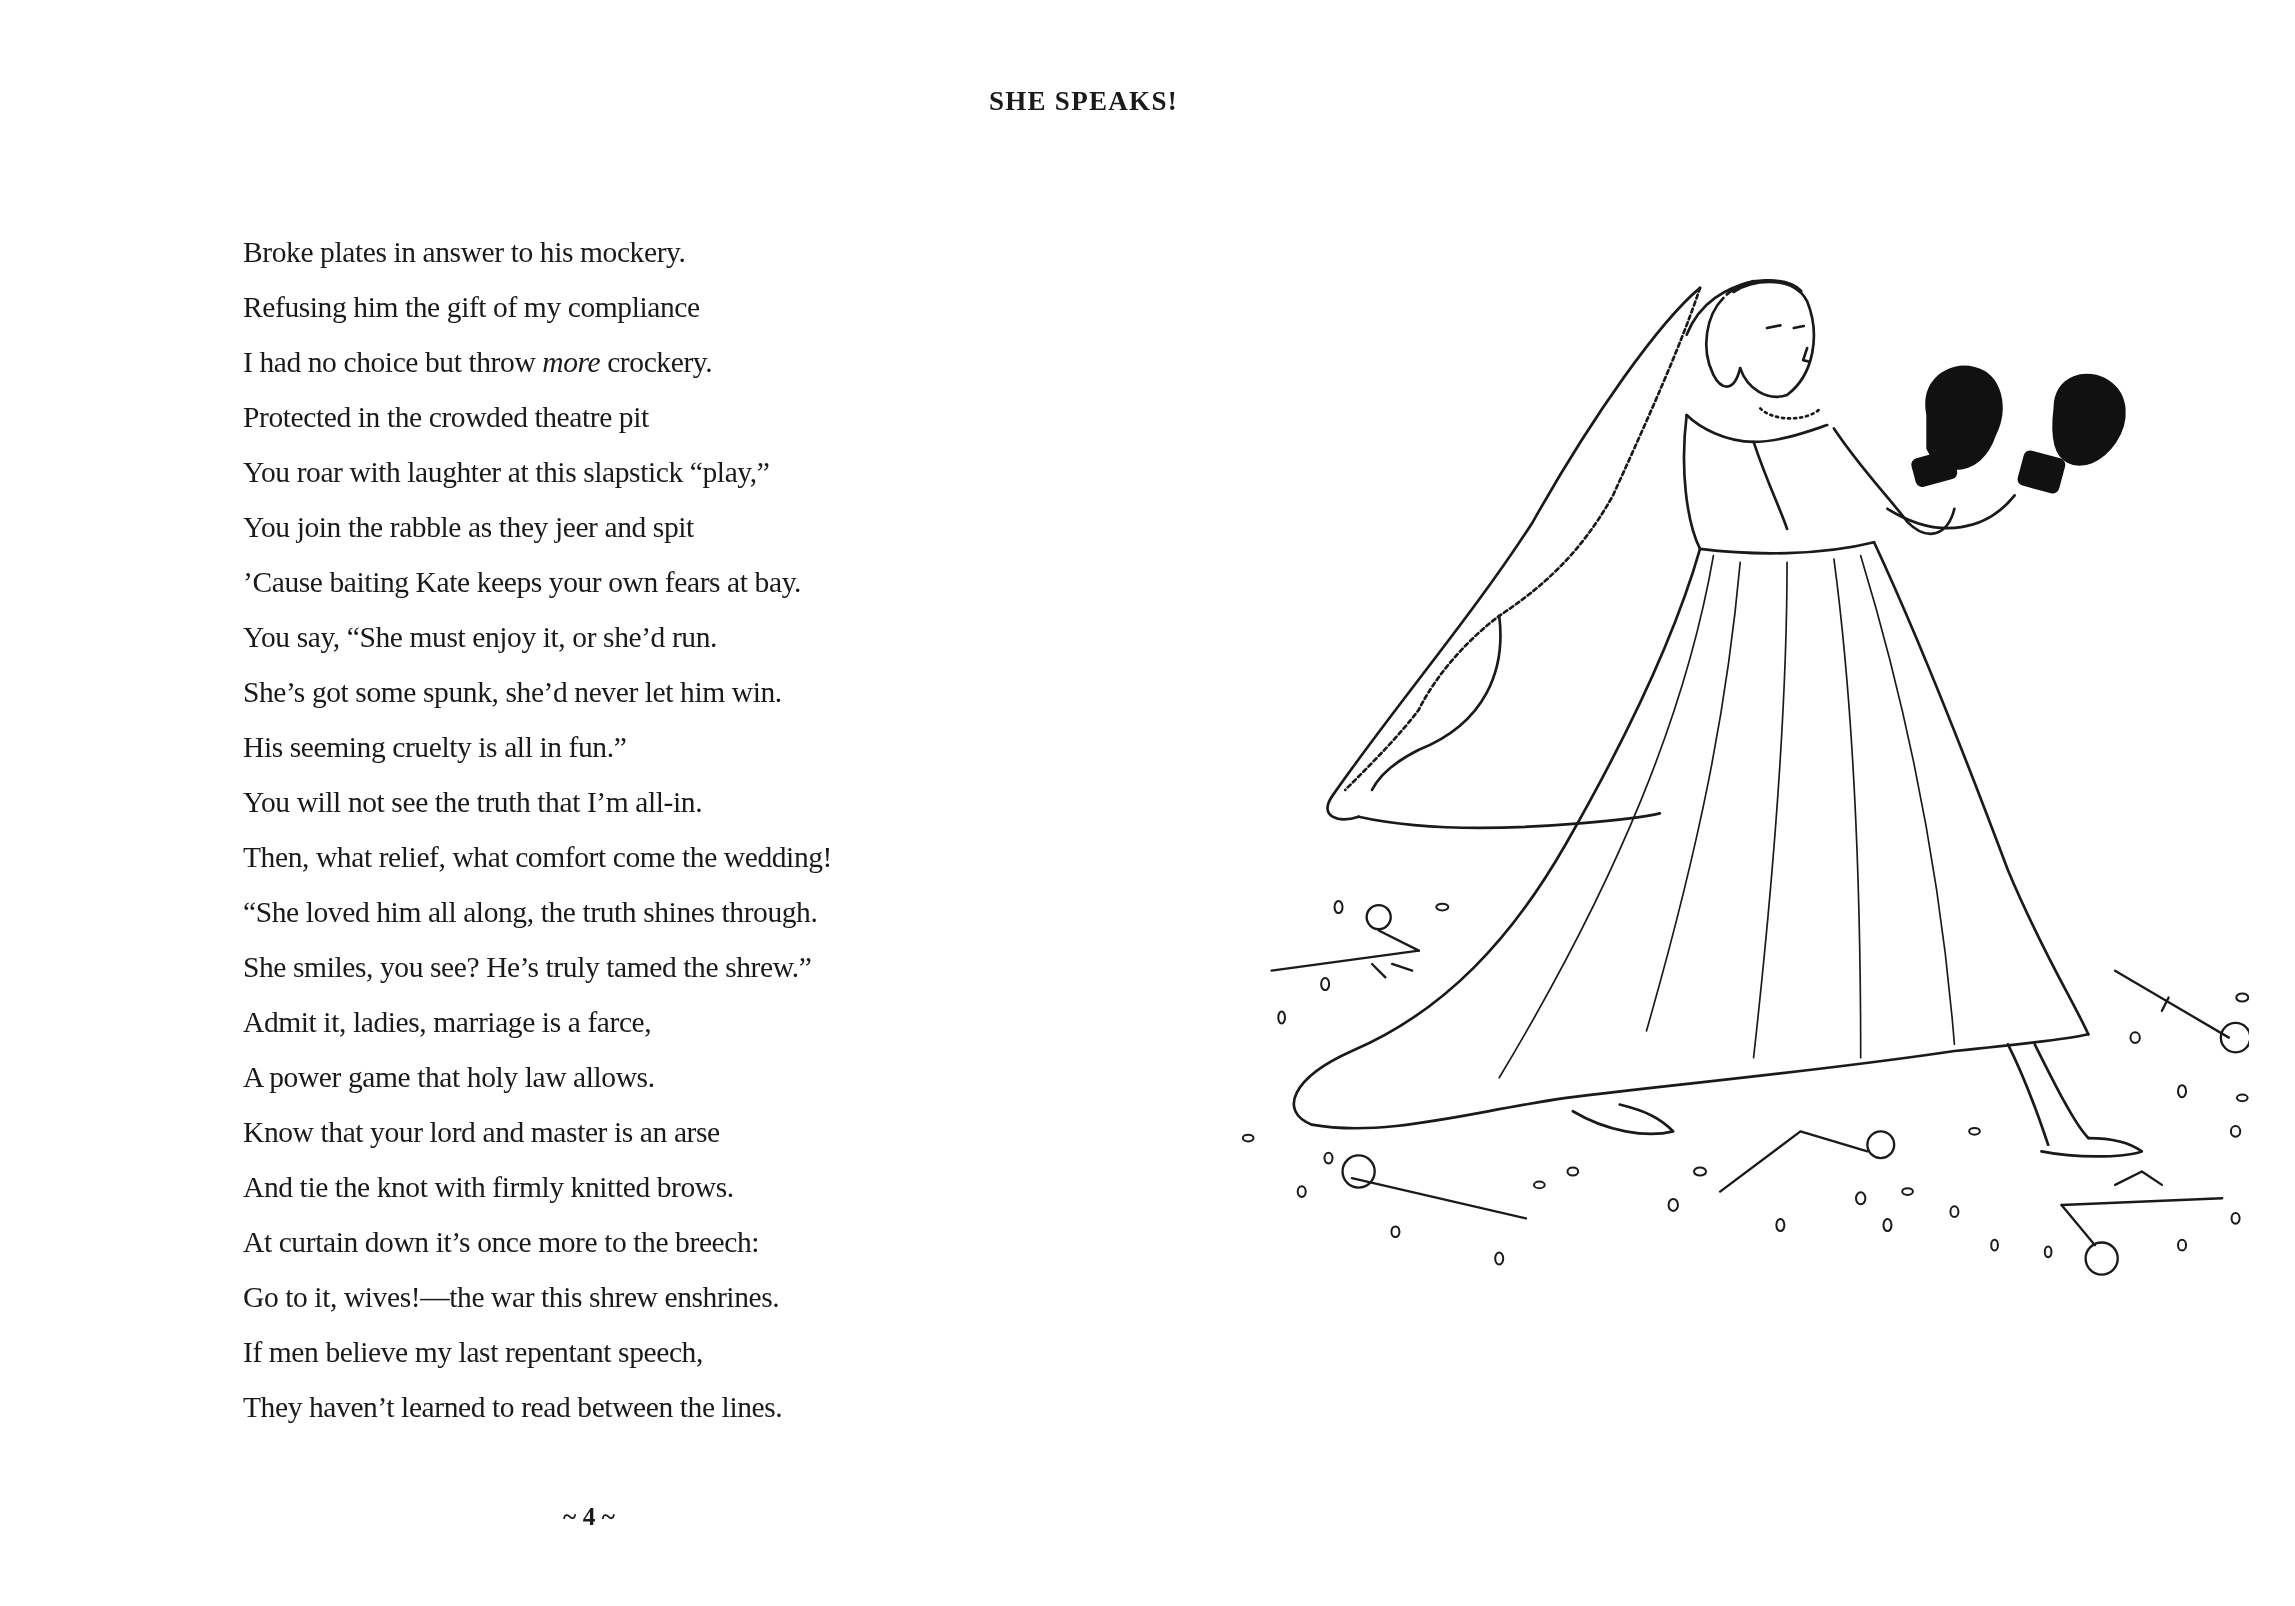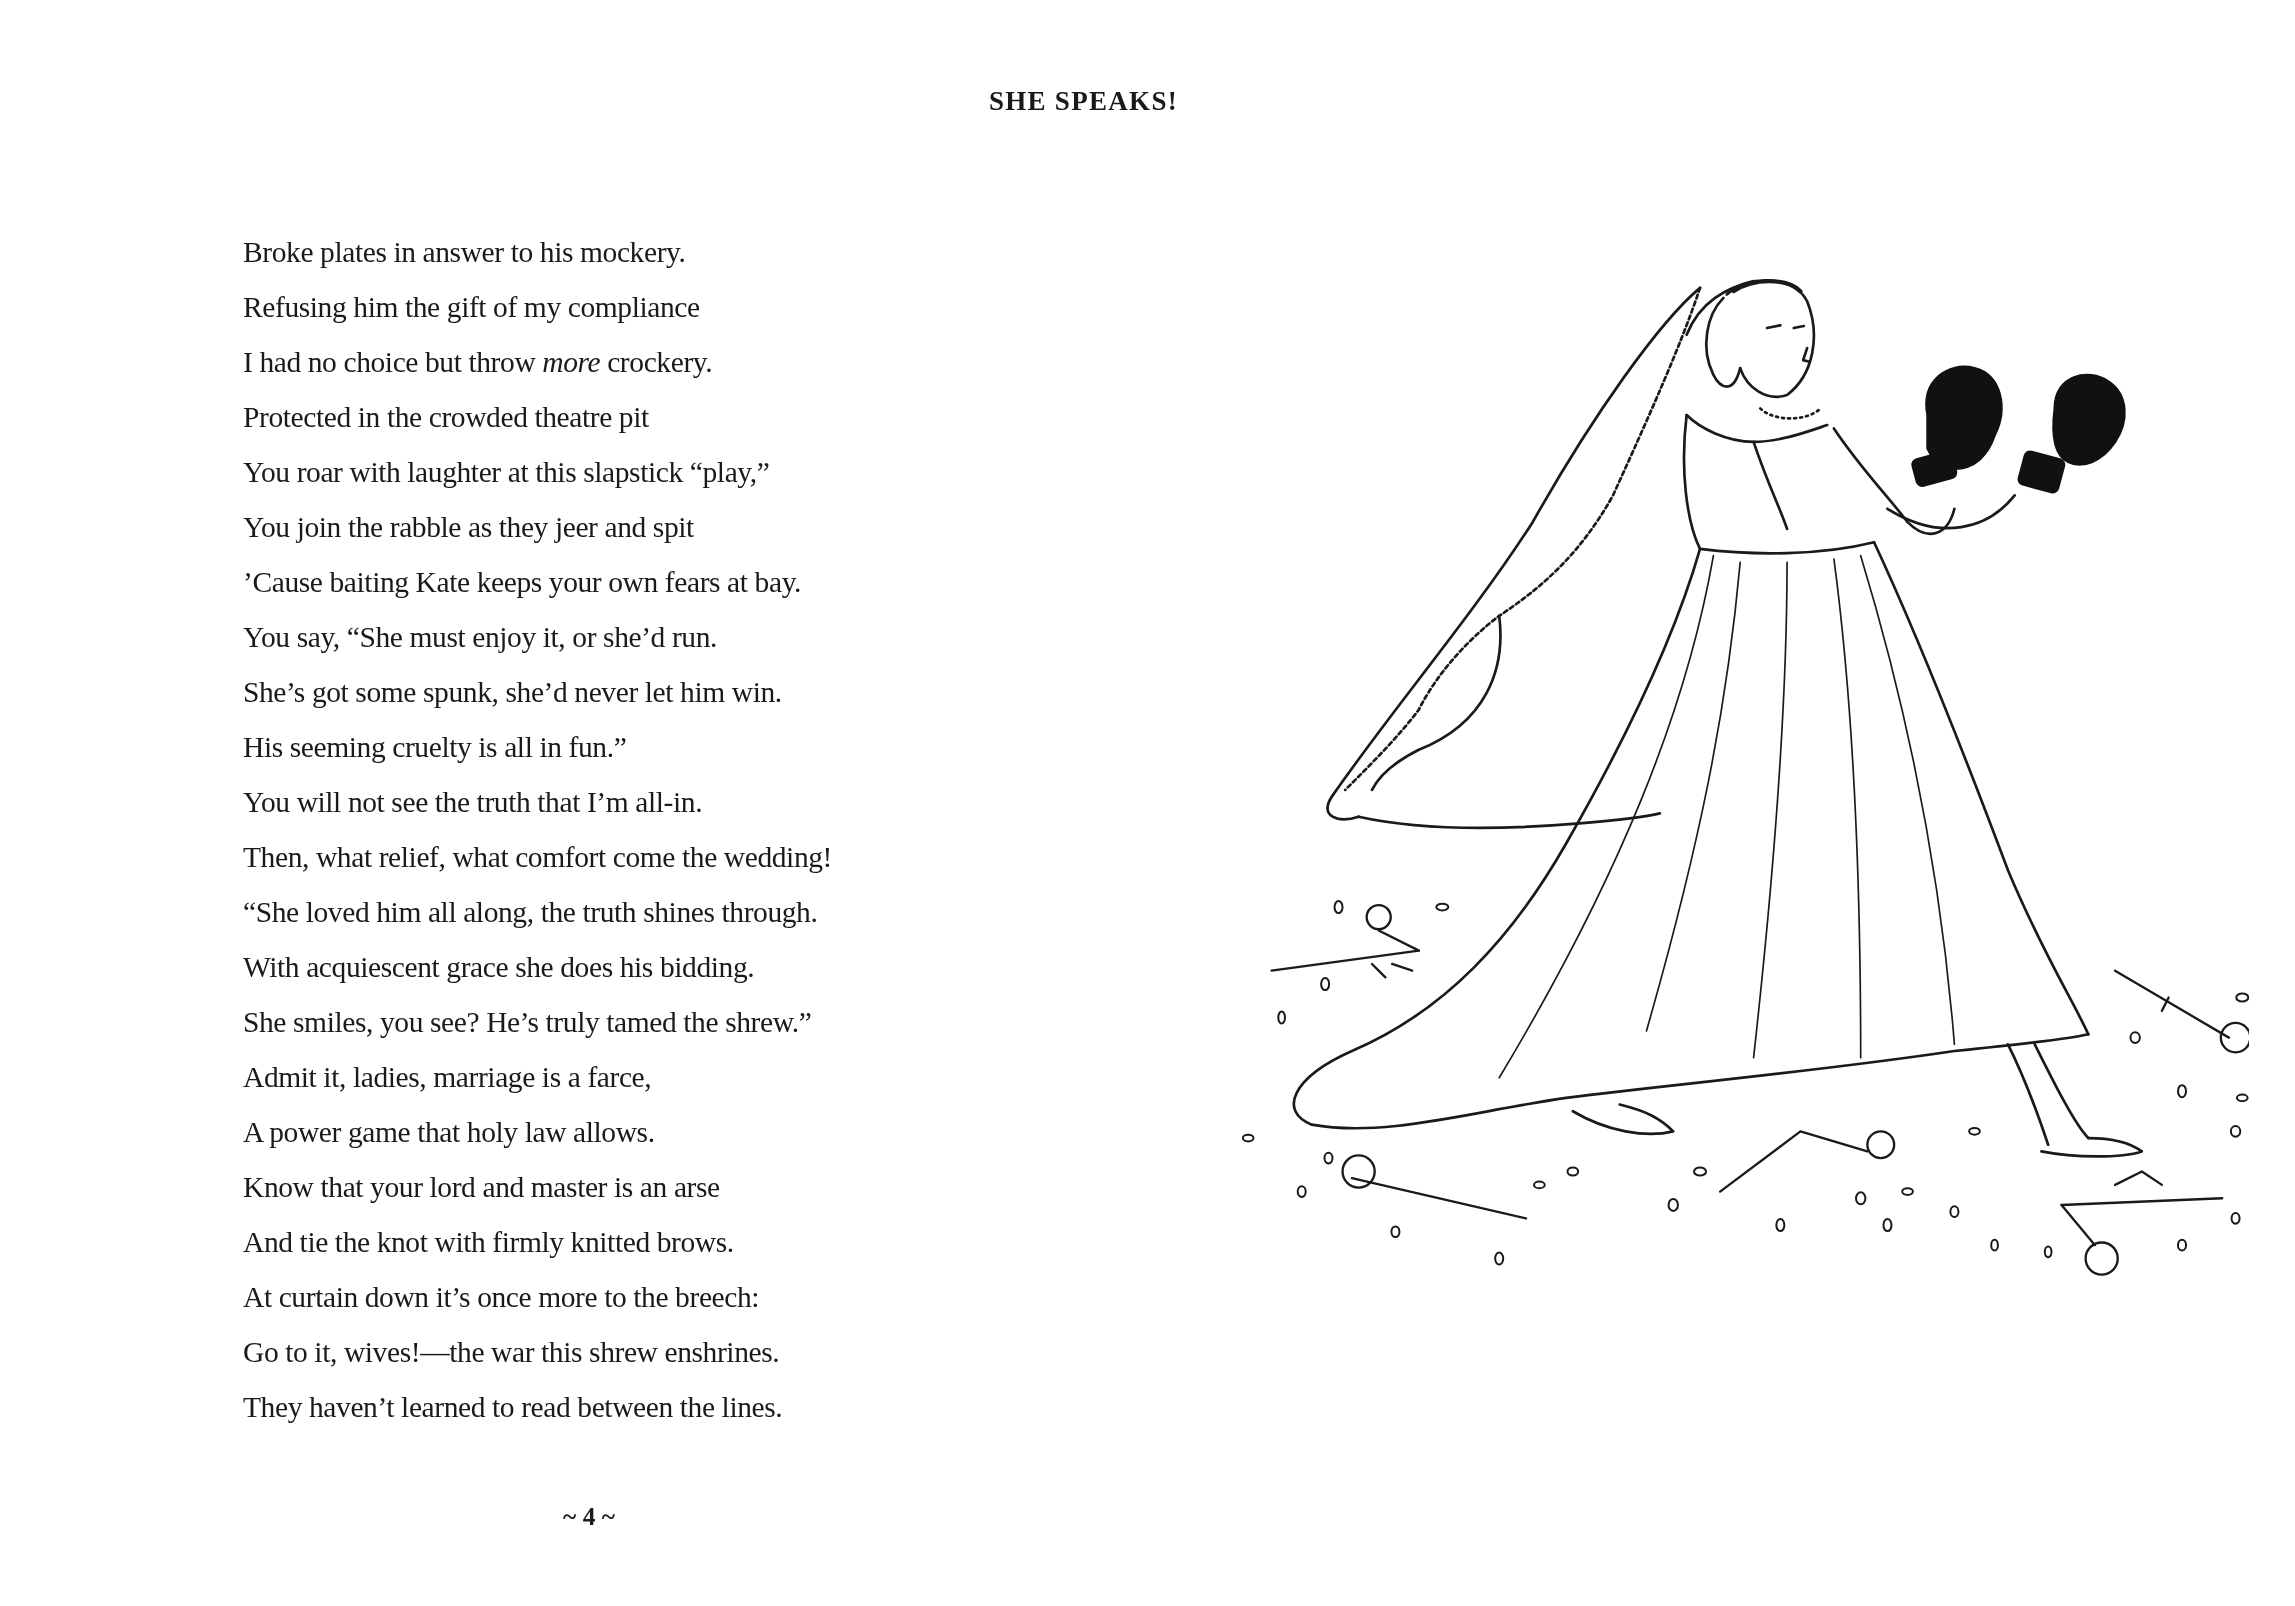--- a/index.html
+++ b/index.html
@@ -27,28 +27,28 @@
       <li><span>Protected in the crowded theatre pit</span></li>
       <li><span>You roar with laughter at this slapstick “play,”</span></li>
       <li><span>You join the rabble as they jeer and spit</span></li>
       <li><span>’Cause baiting Kate keeps your own fears at bay.</span></li>
       <li><span>You say, “She must enjoy it, or she’d run.</span></li>
       <li><span>She’s got some spunk, she’d never let him win.</span></li>
       <li><span>His seeming cruelty is all in fun.”</span></li>
       <li><span>You will not see the truth that I’m all-in.</span></li>
       <li><span>Then, what relief, what comfort come the wedding!</span></li>
       <li><span>“She loved him all along, the truth shines through.</span></li>
-      <li><span>With acquiescent grace she does his bidding.</span></li>
       <li><span>She smiles, you see? He’s truly tamed the shrew.”</span></li>
       <li><span>Admit it, ladies, marriage is a farce,</span></li>
       <li><span>A power game that holy law allows.</span></li>
       <li><span>Know that your lord and master is an arse</span></li>
       <li><span>And tie the knot with firmly knitted brows.</span></li>
       <li><span>At curtain down it’s once more to the breech:</span></li>
       <li><span>Go to it, wives!—the war this shrew enshrines.</span></li>
+      <li><span>If men believe my last repentant speech,</span></li>
       <li><span>They haven’t learned to read between the lines.</span></li>
     </ul>
   <div class="folio">~ 4 ~</div>
 </div>
 
 <div class="illustration">
   <svg viewBox="0 0 1540 1930" fill="none" stroke="#1a1a1a" stroke-width="4" stroke-linecap="round" stroke-linejoin="round">
 
     <g>
       <path d="M720 70 C660 120 560 260 470 420 C380 560 260 700 170 830 C150 860 180 870 210 860"></path>

